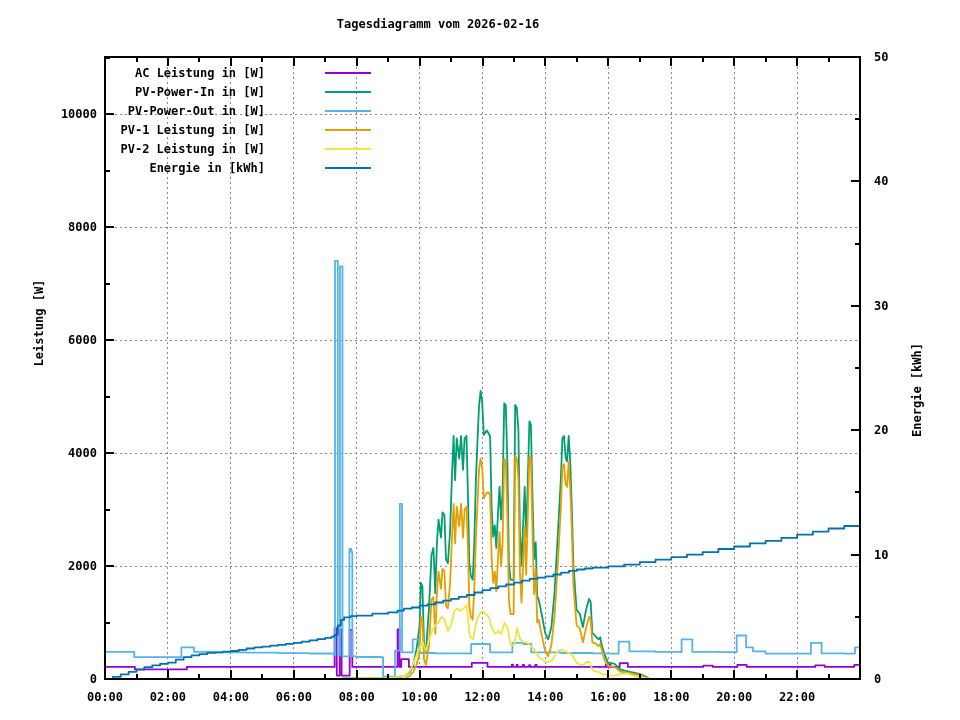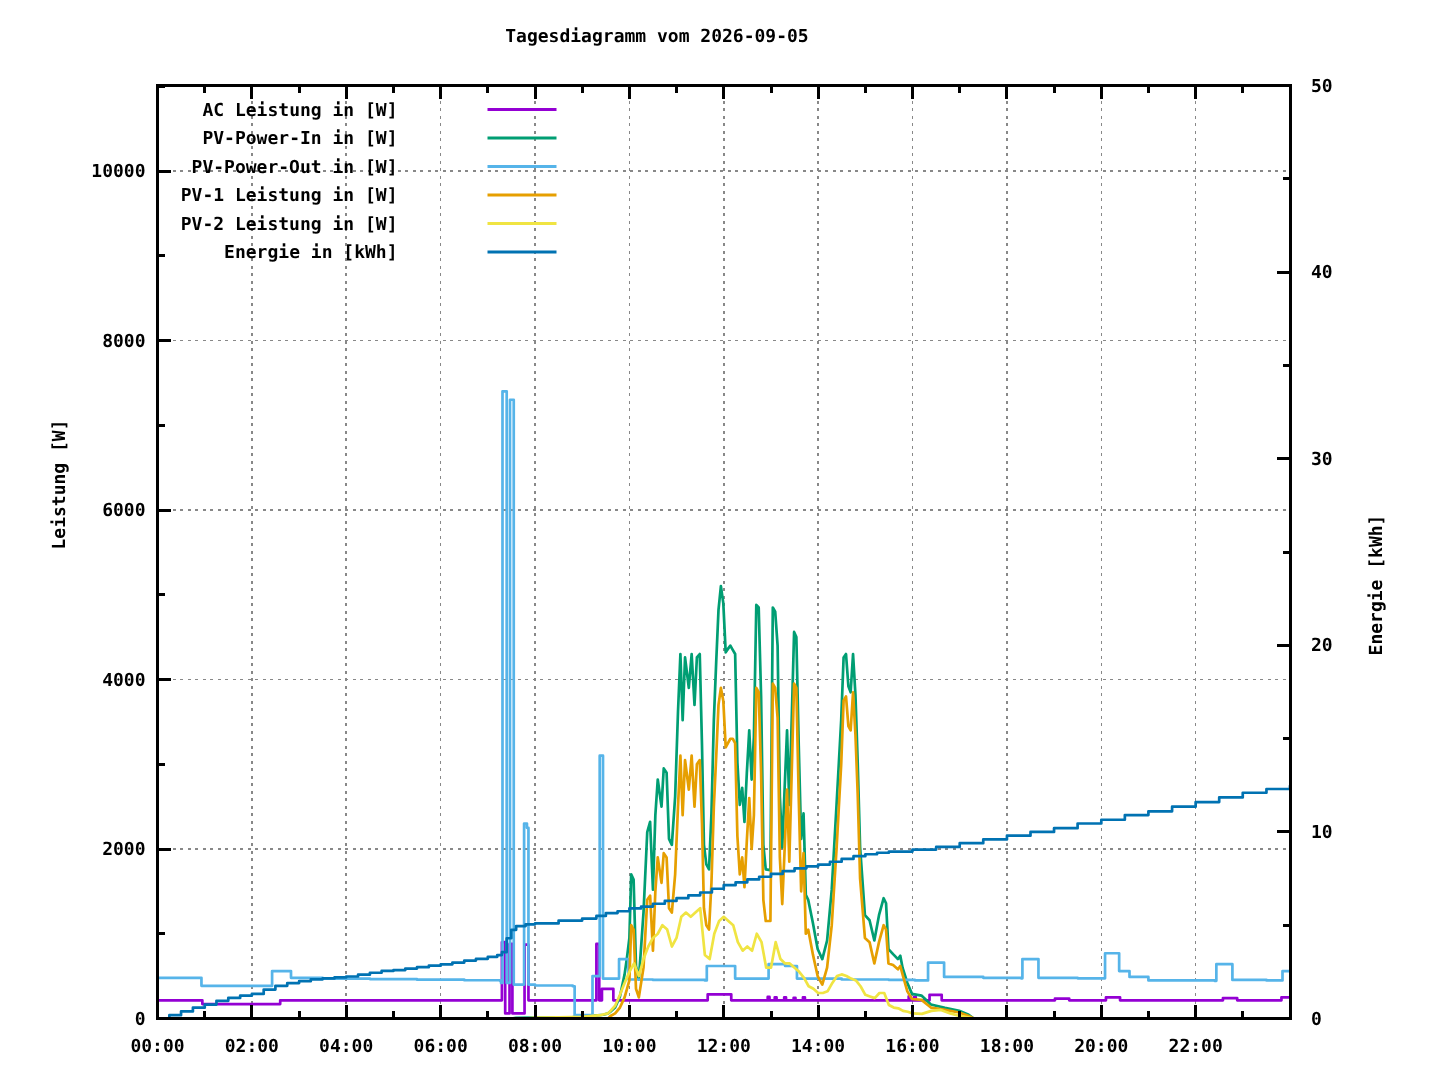--- a/index.html
+++ b/index.html
@@ -8,21 +8,21 @@
   .title{position:absolute;top:17px;left:238px;width:400px;text-align:center;font-size:12px;white-space:nowrap;}
   .ylabel{position:absolute;top:323px;left:39px;transform:translate(-50%,-50%) rotate(-90deg);font-size:12px;white-space:nowrap;}
   .y2label{position:absolute;top:390px;left:917px;transform:translate(-50%,-50%) rotate(-90deg);font-size:12px;white-space:nowrap;}
   svg{position:absolute;top:0;left:0;}
   svg text{font-family:"DejaVu Sans Mono",monospace;font-weight:bold;font-size:12px;fill:#000;}
 </style>
 </head>
 <body>
 
 <div class="canvas">
-  <div class="title">Tagesdiagramm vom 2026-09-05</div>
+  <div class="title">Tagesdiagramm vom 2026-02-16</div>
   <div class="ylabel">Leistung [W]</div>
   <div class="y2label">Energie [kWh]</div>
   <svg id="plot" width="960" height="720" viewBox="0 0 960 720">
       <g stroke="#888888" stroke-width="1" stroke-dasharray="2,3" shape-rendering="crispEdges">
         <line x1="167.9" y1="57" x2="167.9" y2="679"></line>
         <line x1="230.8" y1="57" x2="230.8" y2="679"></line>
         <line x1="293.8" y1="57" x2="293.8" y2="679"></line>
         <line x1="356.7" y1="57" x2="356.7" y2="679"></line>
         <line x1="419.6" y1="57" x2="419.6" y2="679"></line>
         <line x1="482.5" y1="57" x2="482.5" y2="679"></line>

